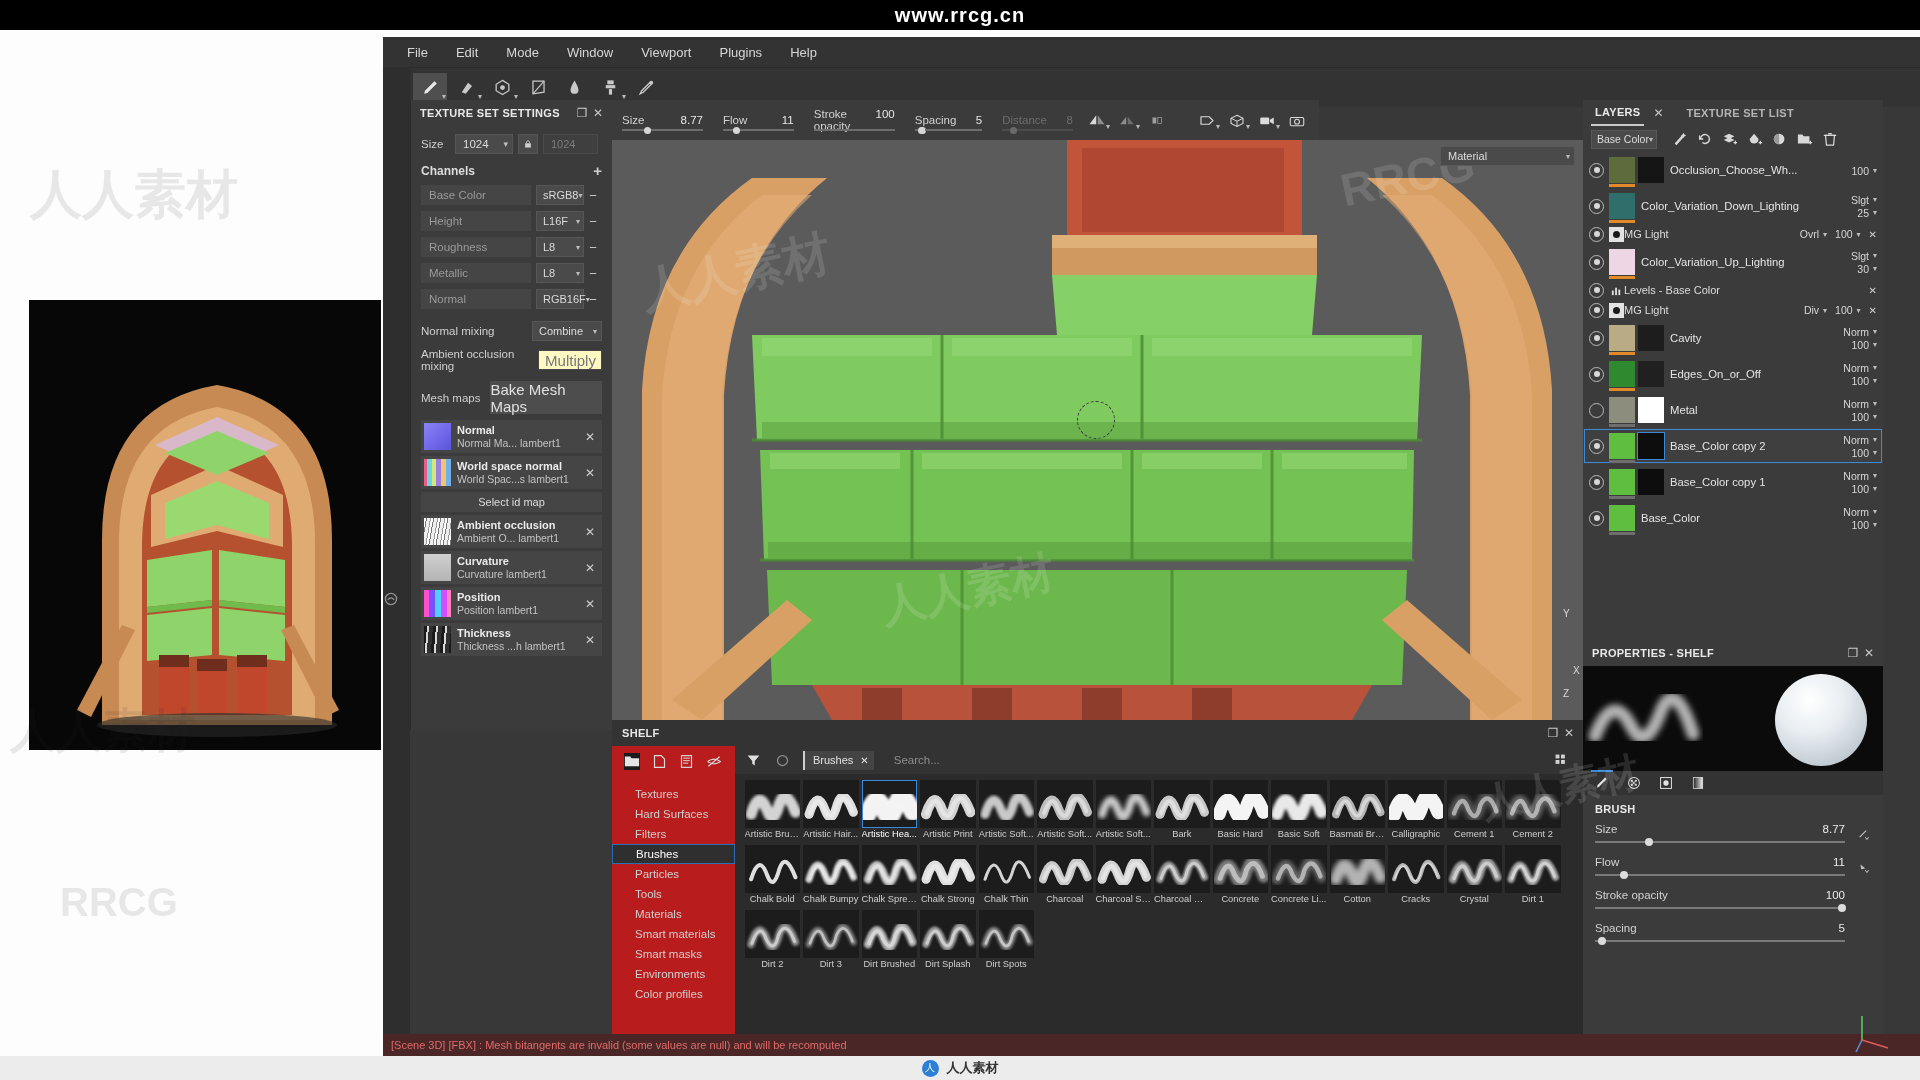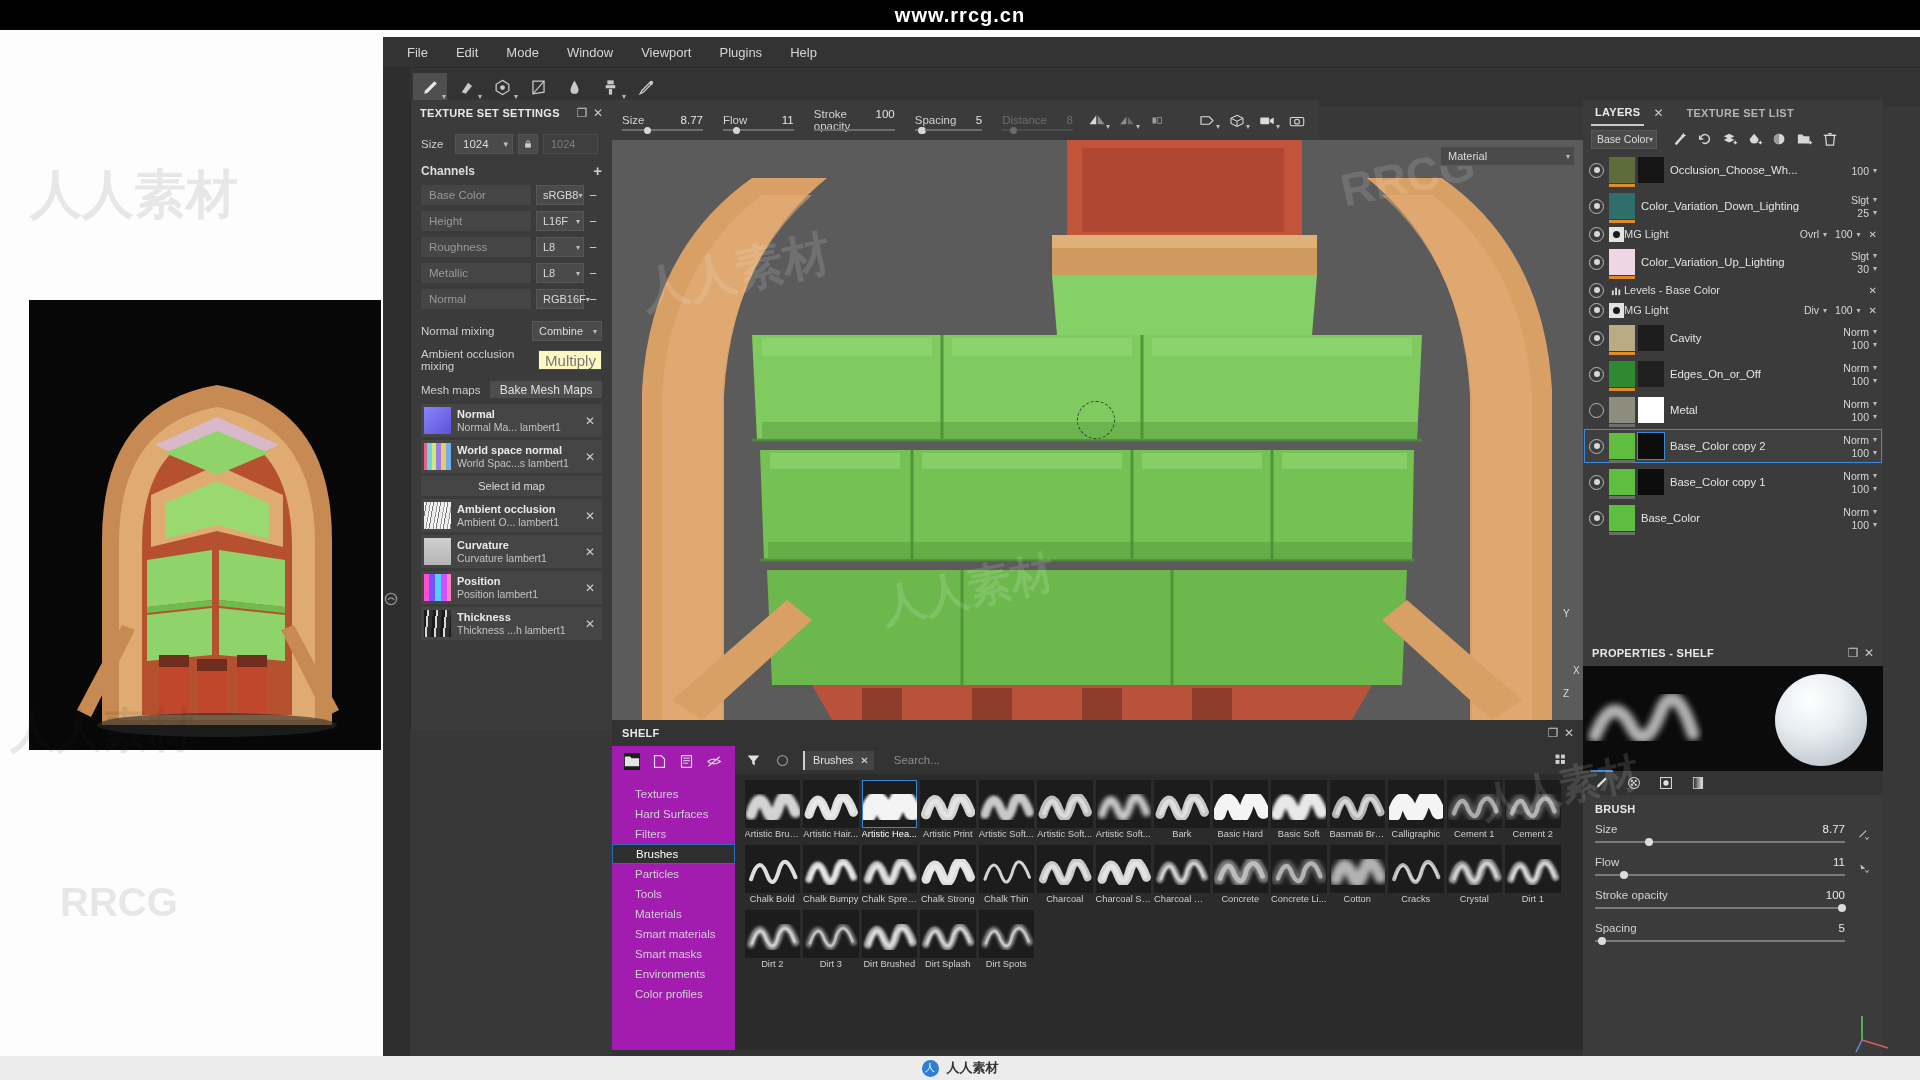--- a/index.html
+++ b/index.html
@@ -83,22 +83,22 @@
   .minus { width:18px; text-align:center; color:#cfcfcf; font-size:13px; cursor:pointer; }
 
   .mix-row { display:flex; align-items:center; justify-content:space-between; margin-bottom:7px; }
   .mix-sel { width:70px; height:20px; background:#4a4a4a; border:1px solid #565656;
              color:#dcdcdc; font-size:11px; display:flex; align-items:center;
              justify-content:space-between; padding:0 4px 0 6px; }
   .mix-dis { width:70px; height:20px; background:#fef9c3; border:1px solid #484848;
              color:#777; font-size:15px; display:flex; align-items:center; padding-left:6px; }
 
   .mm-head { display:flex; align-items:center; margin:9px 0 6px 0; }
-  .bake-btn { margin-left:10px; flex:1; height:17px; background:#4d4d4d; color:#e0e0e0;
-              font-size:12px; display:flex; align-items:center; justify-content:center;
+  .bake-btn { margin-left:10px; flex:1; height:33px; background:#4d4d4d; color:#e0e0e0;
+              font-size:15px; display:flex; align-items:center; justify-content:center;
               cursor:pointer; }
   .mm-item { display:flex; align-items:center; background:#454545; height:33px;
              margin-bottom:3px; padding-right:4px; }
   .mm-thumb { width:27px; height:27px; margin:0 6px 0 3px; flex:none; }
   .mm-texts { flex:1; min-width:0; }
   .mm-t1 { color:#eaeaea; font-size:11px; font-weight:bold; line-height:13px;
            white-space:nowrap; overflow:hidden; }
   .mm-t2 { color:#c3c3c3; font-size:10.5px; line-height:13px; white-space:nowrap; overflow:hidden; }
   .mm-x { color:#cfcfcf; font-size:12px; width:16px; text-align:center; cursor:pointer; }
   .idmap { height:20px; background:#454545; color:#ddd; font-size:11px; display:flex;
@@ -137,21 +137,21 @@
 
   
   .shelf { position:absolute; left:612px; top:720px; width:971px; height:360px; background:#333; }
   .shelf-head { height:26px; display:flex; align-items:center; padding:0 6px 0 10px;
                 background:#333; }
   .shelf-tools { height:30px; display:flex; align-items:center; padding-left:12px; gap:12px; }
   .sh-ico { width:17px; height:17px; color:#dcdcdc; display:flex; align-items:center;
             justify-content:center; }
   .sh-ico.act { background:#1b1b1b; }
   .shelf-body { display:flex; height:304px; }
-  .shelf-nav { width:123px; background:#a21caf; padding-top:28px; }
+  .shelf-nav { width:123px; background:#b91c1c; padding-top:28px; }
   .nav-item { height:20px; color:#d0d0d0; font-size:11.5px; display:flex; align-items:center;
               padding-left:23px; }
   .nav-item.sel { background:#2f2f2f; border:1px solid #2a6fb5; color:#fff; }
   .shelf-right { flex:1; background:#2b2b2b; }
   .shelf-filter { height:28px; display:flex; align-items:center; padding-left:10px; gap:12px;
                   background:#333; }
   .chip { height:19px; background:#444; color:#e2e2e2; font-size:11px; display:flex;
           align-items:center; padding:0 5px 0 8px; border-left:2px solid #cfcfcf; }
   .chip span.x { margin-left:7px; font-size:10px; }
   .searchbox { flex:1; color:#8e8e8e; font-size:11.5px; padding-left:8px; }
@@ -1593,20 +1593,23 @@
           <span class="sl-n">Spacing</span>
           <span class="sl-v">5</span>
         </div>
         <div class="sl-track">
             <div class="sl-knob" style="left:1%"></div>
           </div>
       </div>
     </div>
   </div>
 
+  <div class="status">
+    <div class="status-txt">[Scene 3D] [FBX] : Mesh bitangents are invalid (some values are null) and will be recomputed</div>
+  </div>
 
   <div class="botbar">
     <div class="logo-c">人</div>
     <div class="bl">人人素材</div>
   </div>
 
   <div class="wm" style="left:640px; top:240px; font-size:48px; transform:rotate(-12deg);">人人素材</div>
   <div class="wm" style="left:880px; top:560px; font-size:44px; transform:rotate(-12deg);">人人素材</div>
   <div class="wm" style="left:1340px; top:150px; font-size:46px; transform:rotate(-12deg);">RRCG</div>
   <div class="wm" style="left:1480px; top:760px; font-size:40px; transform:rotate(-12deg);">人人素材</div>

